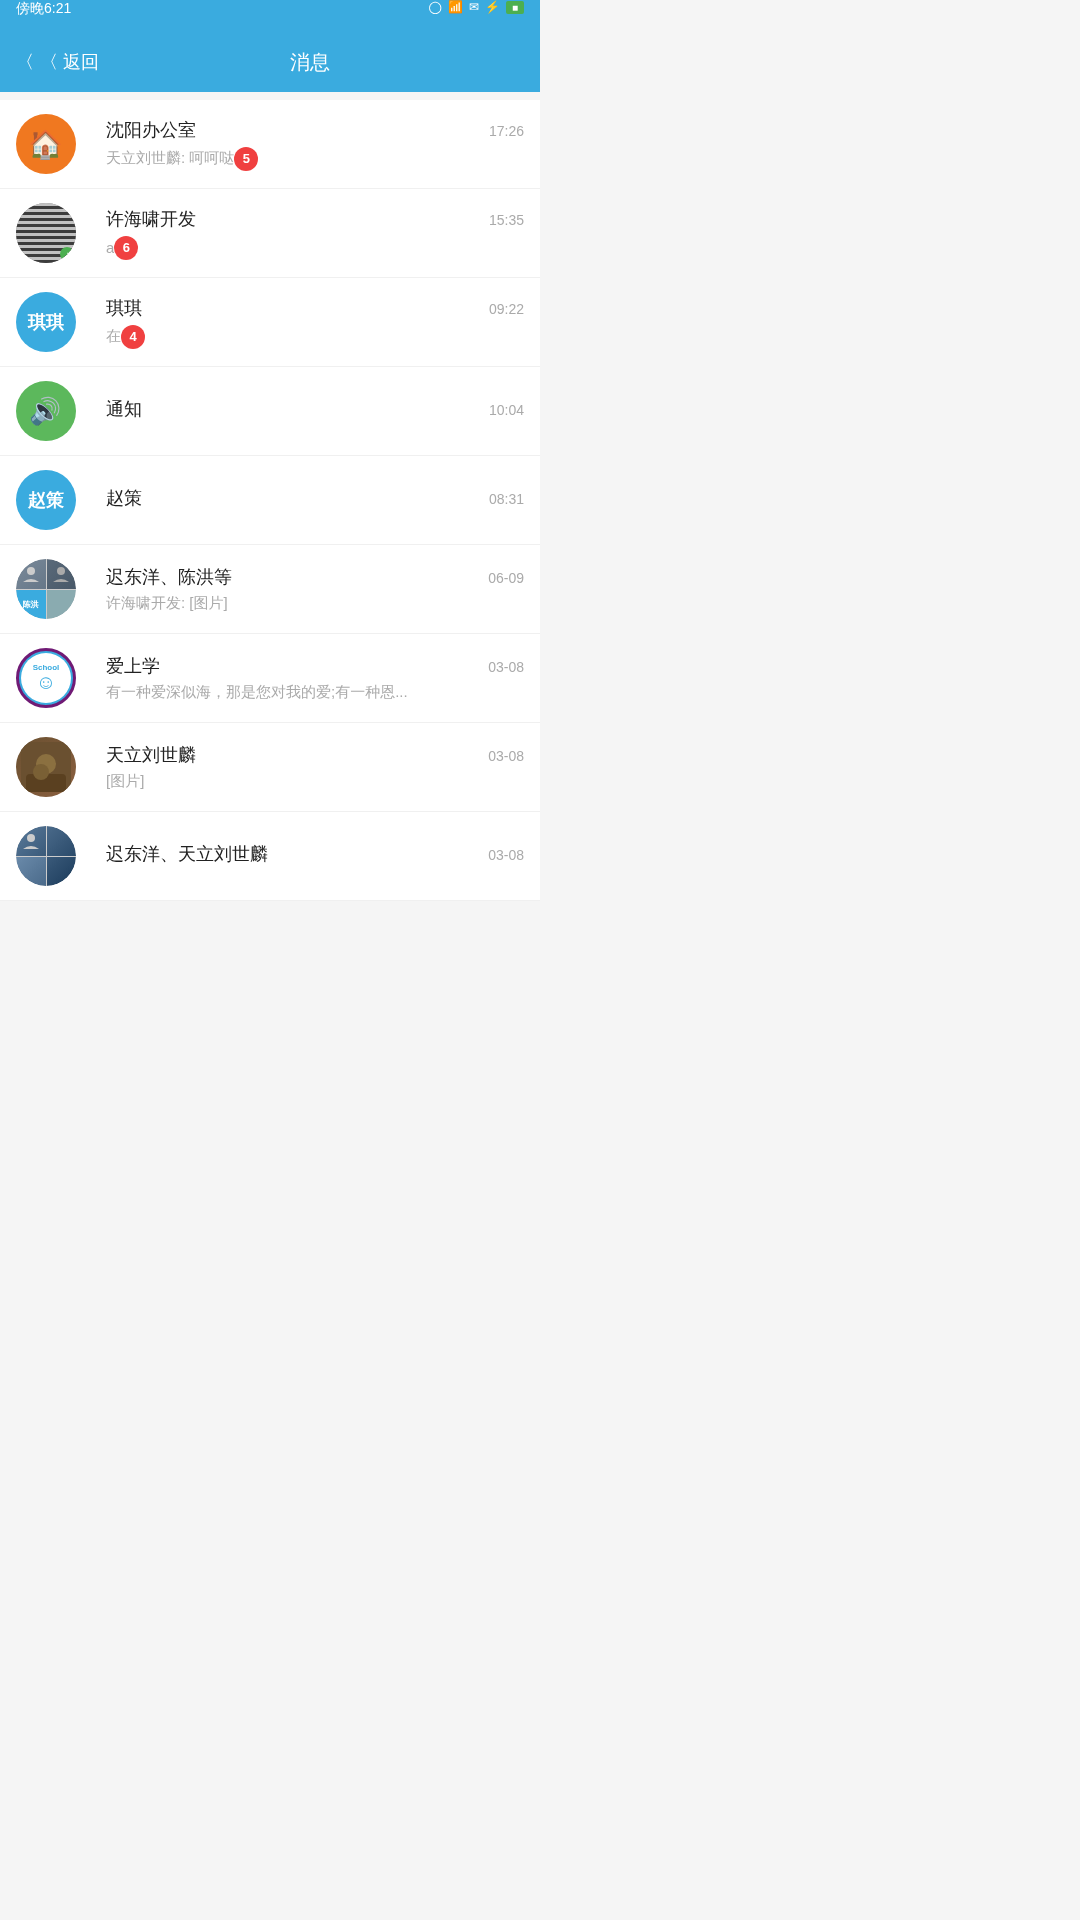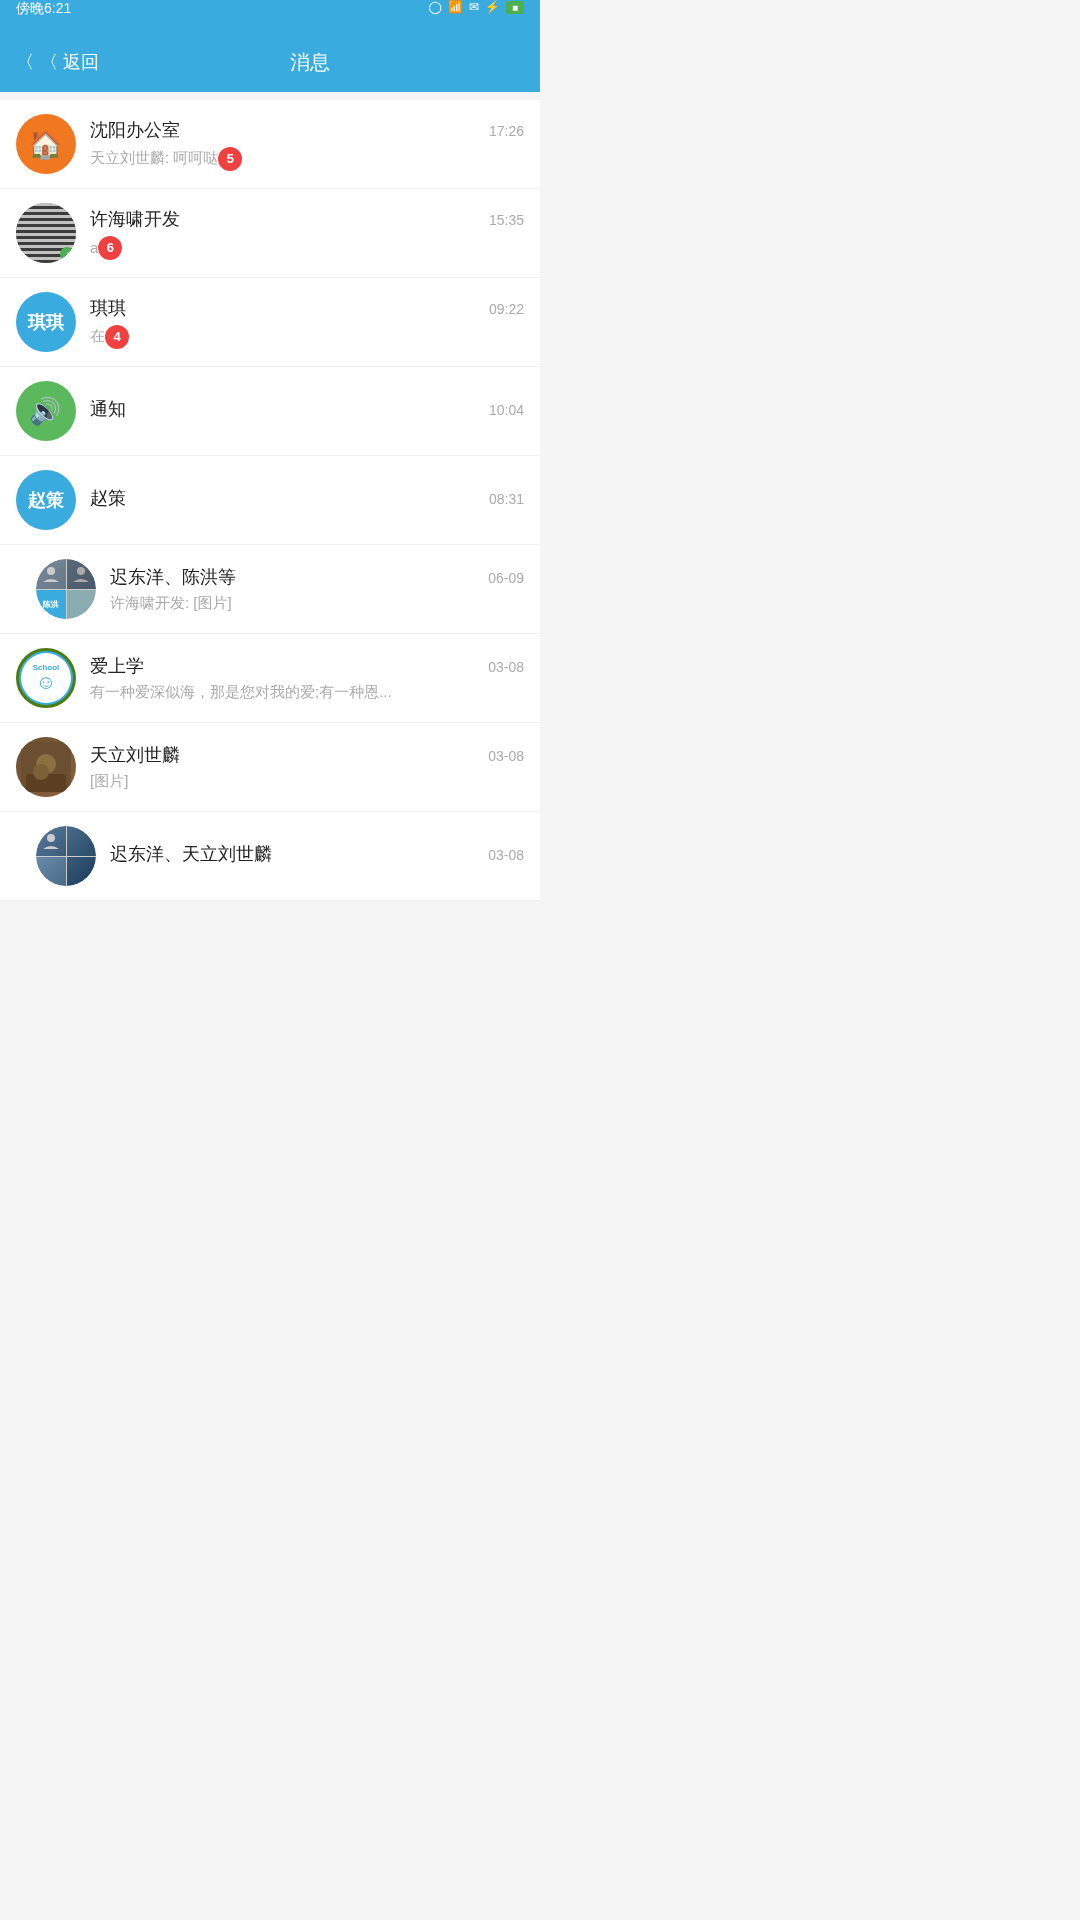--- a/index.html
+++ b/index.html
@@ -108,21 +108,20 @@
       background: #5cb85c;
     }
     .avatar-zhaoCe {
       background: #3aabdf;
       font-size: 18px;
     }
     .avatar-group {
       background: #ddd;
       border-radius: 50%;
       overflow: hidden;
-      margin-left: 20px;
     }
 
     
     .group-avatar {
       width: 60px;
       height: 60px;
       border-radius: 50%;
       overflow: hidden;
       display: grid;
       grid-template-columns: 1fr 1fr;
@@ -138,21 +137,21 @@
     .group-avatar .cell2 { background: #556; }
     .group-avatar .cell3 { background: #3aabdf; }
     .group-avatar .cell4 { background: #aaa; }
 
     
     .school-avatar {
       width: 60px;
       height: 60px;
       border-radius: 50%;
       background: #3aabdf;
-      border: 3px solid #4d7c0f;
+      border: 3px solid #701a75;
       display: flex;
       align-items: center;
       justify-content: center;
       position: relative;
       overflow: hidden;
     }
     .school-inner {
       width: 50px;
       height: 50px;
       border-radius: 50%;
@@ -181,21 +180,21 @@
 
     
     .speaker-icon {
       font-size: 26px;
       color: white;
     }
 
     
     .msg-content {
       flex: 1;
-      margin-left: 14px;
+      margin-left: 30px;
       overflow: hidden;
     }
     .msg-top {
       display: flex;
       justify-content: space-between;
       align-items: baseline;
       margin-bottom: 5px;
     }
     .msg-name {
       font-size: 18px;

